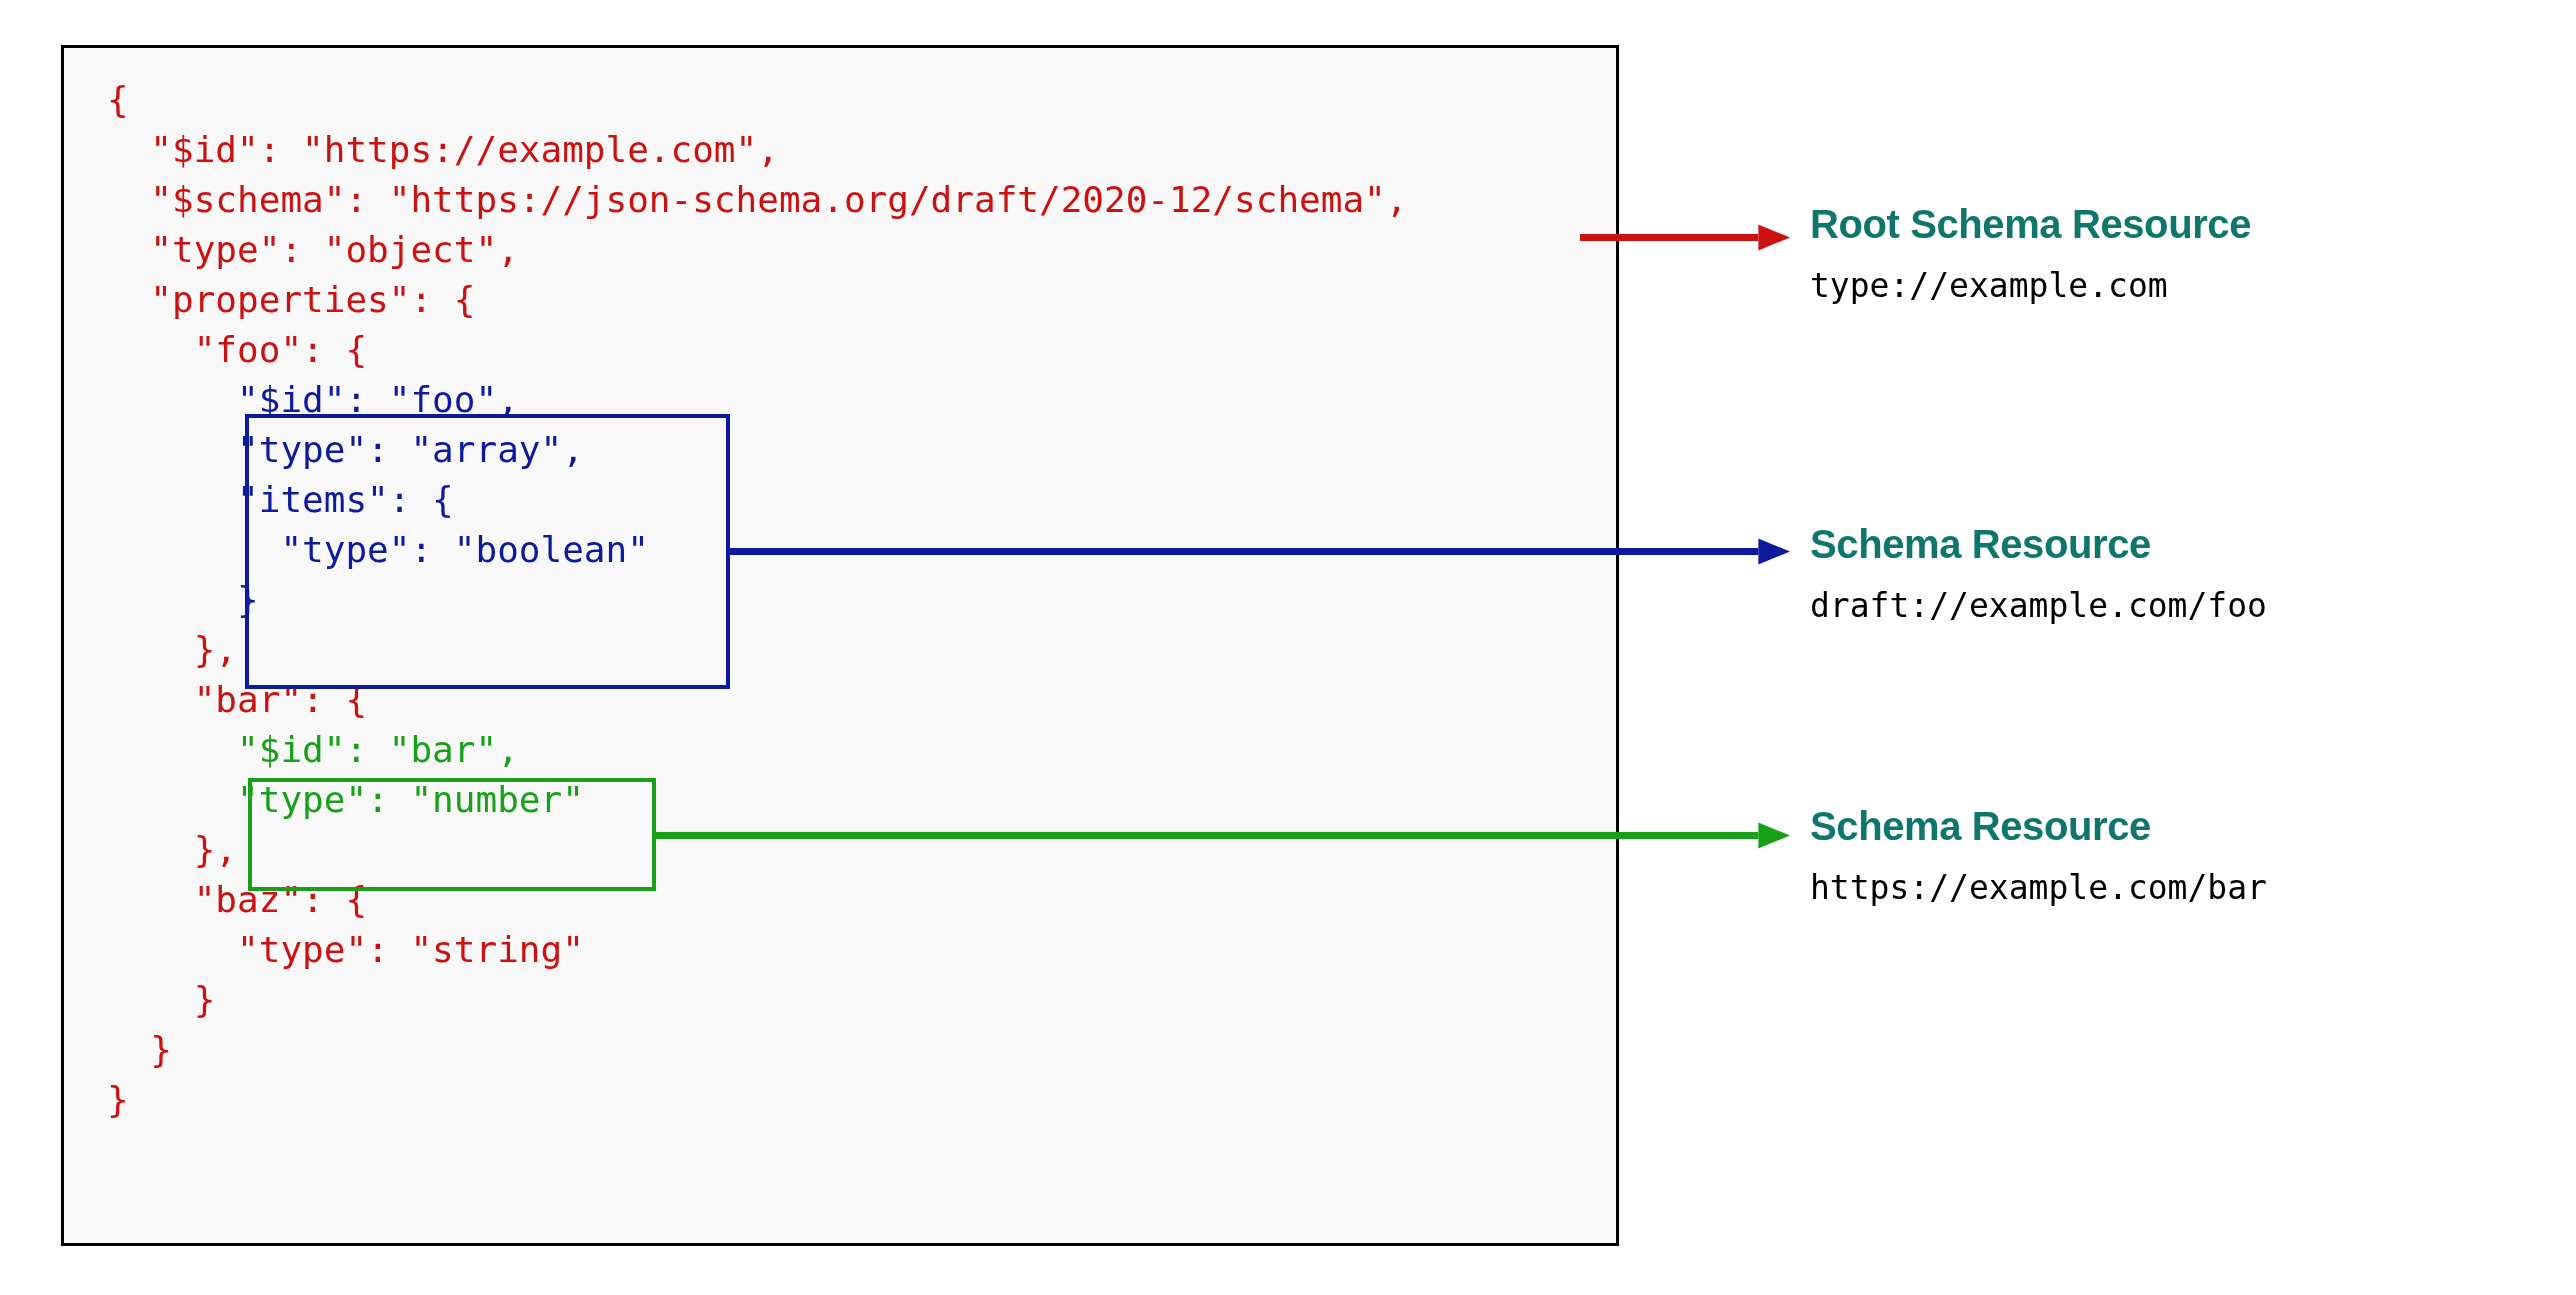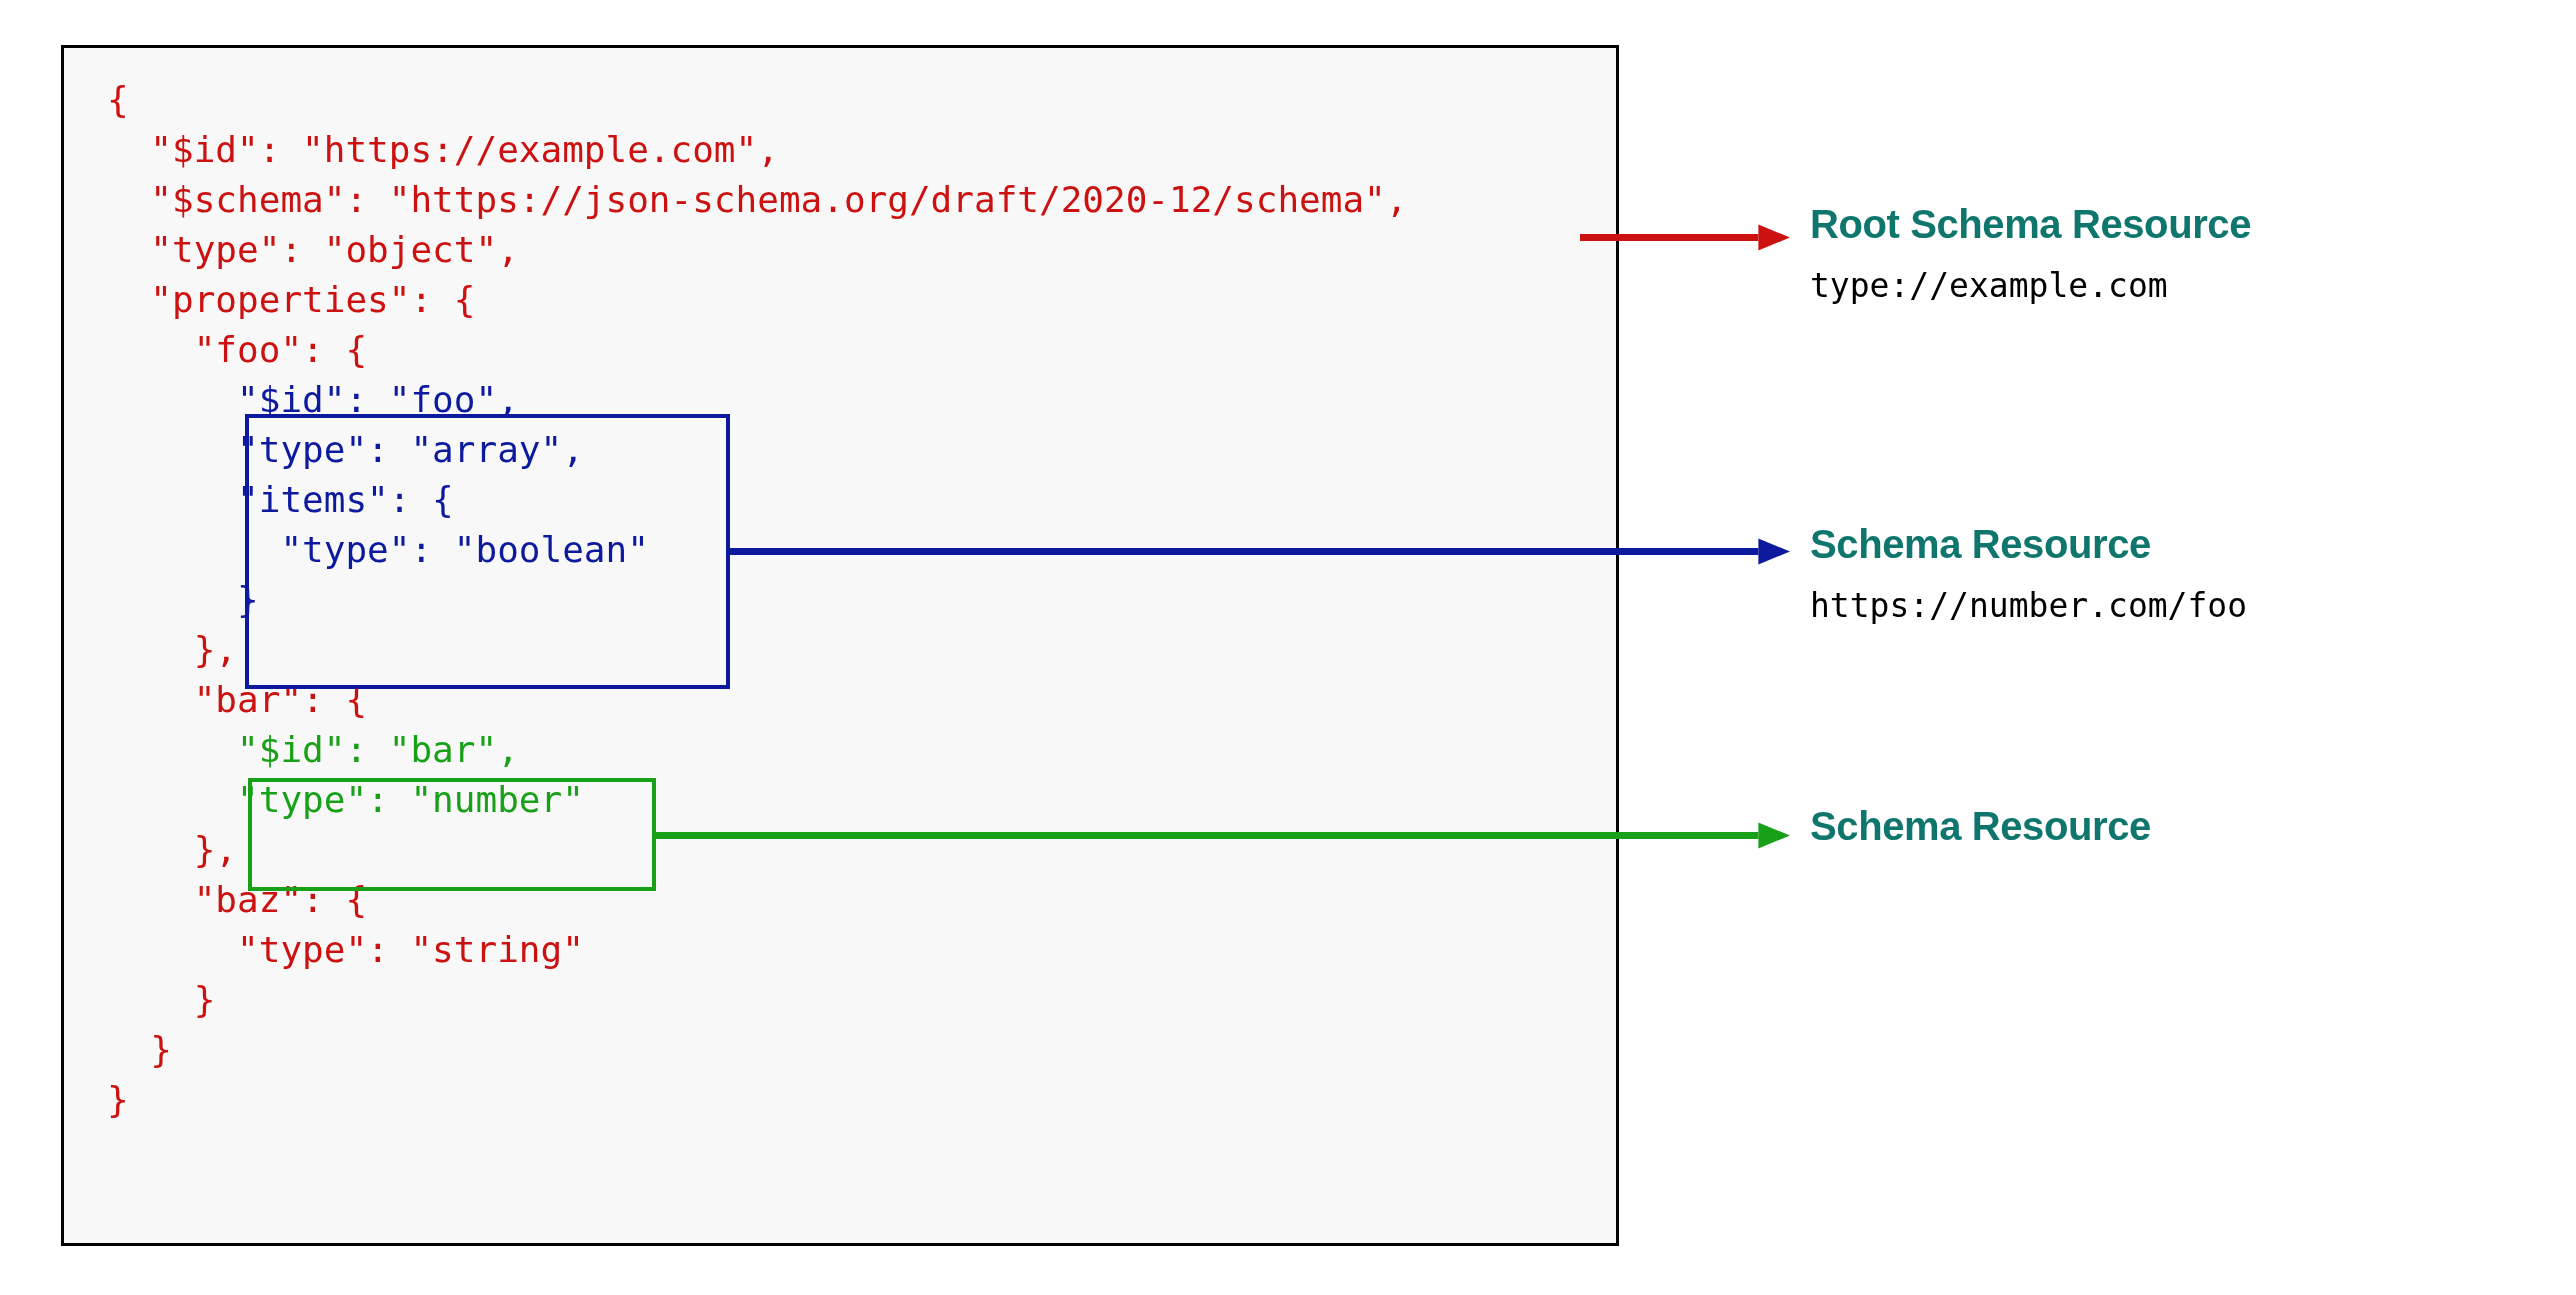--- a/index.html
+++ b/index.html
@@ -136,19 +136,20 @@
   </svg>
 </div>
 
 <div class="callout" id="callout-root">
   <p class="callout-title">Root Schema Resource</p>
   <p class="callout-url">type://example.com</p>
 </div>
 
 <div class="callout" id="callout-foo">
   <p class="callout-title">Schema Resource</p>
-  <p class="callout-url">https://number.com/foo</p>
+  <p class="callout-url">draft://example.com/foo</p>
 </div>
 
 <div class="callout" id="callout-bar">
   <p class="callout-title">Schema Resource</p>
+  <p class="callout-url">https://example.com/bar</p>
 </div>
 
 
 </body></html>

